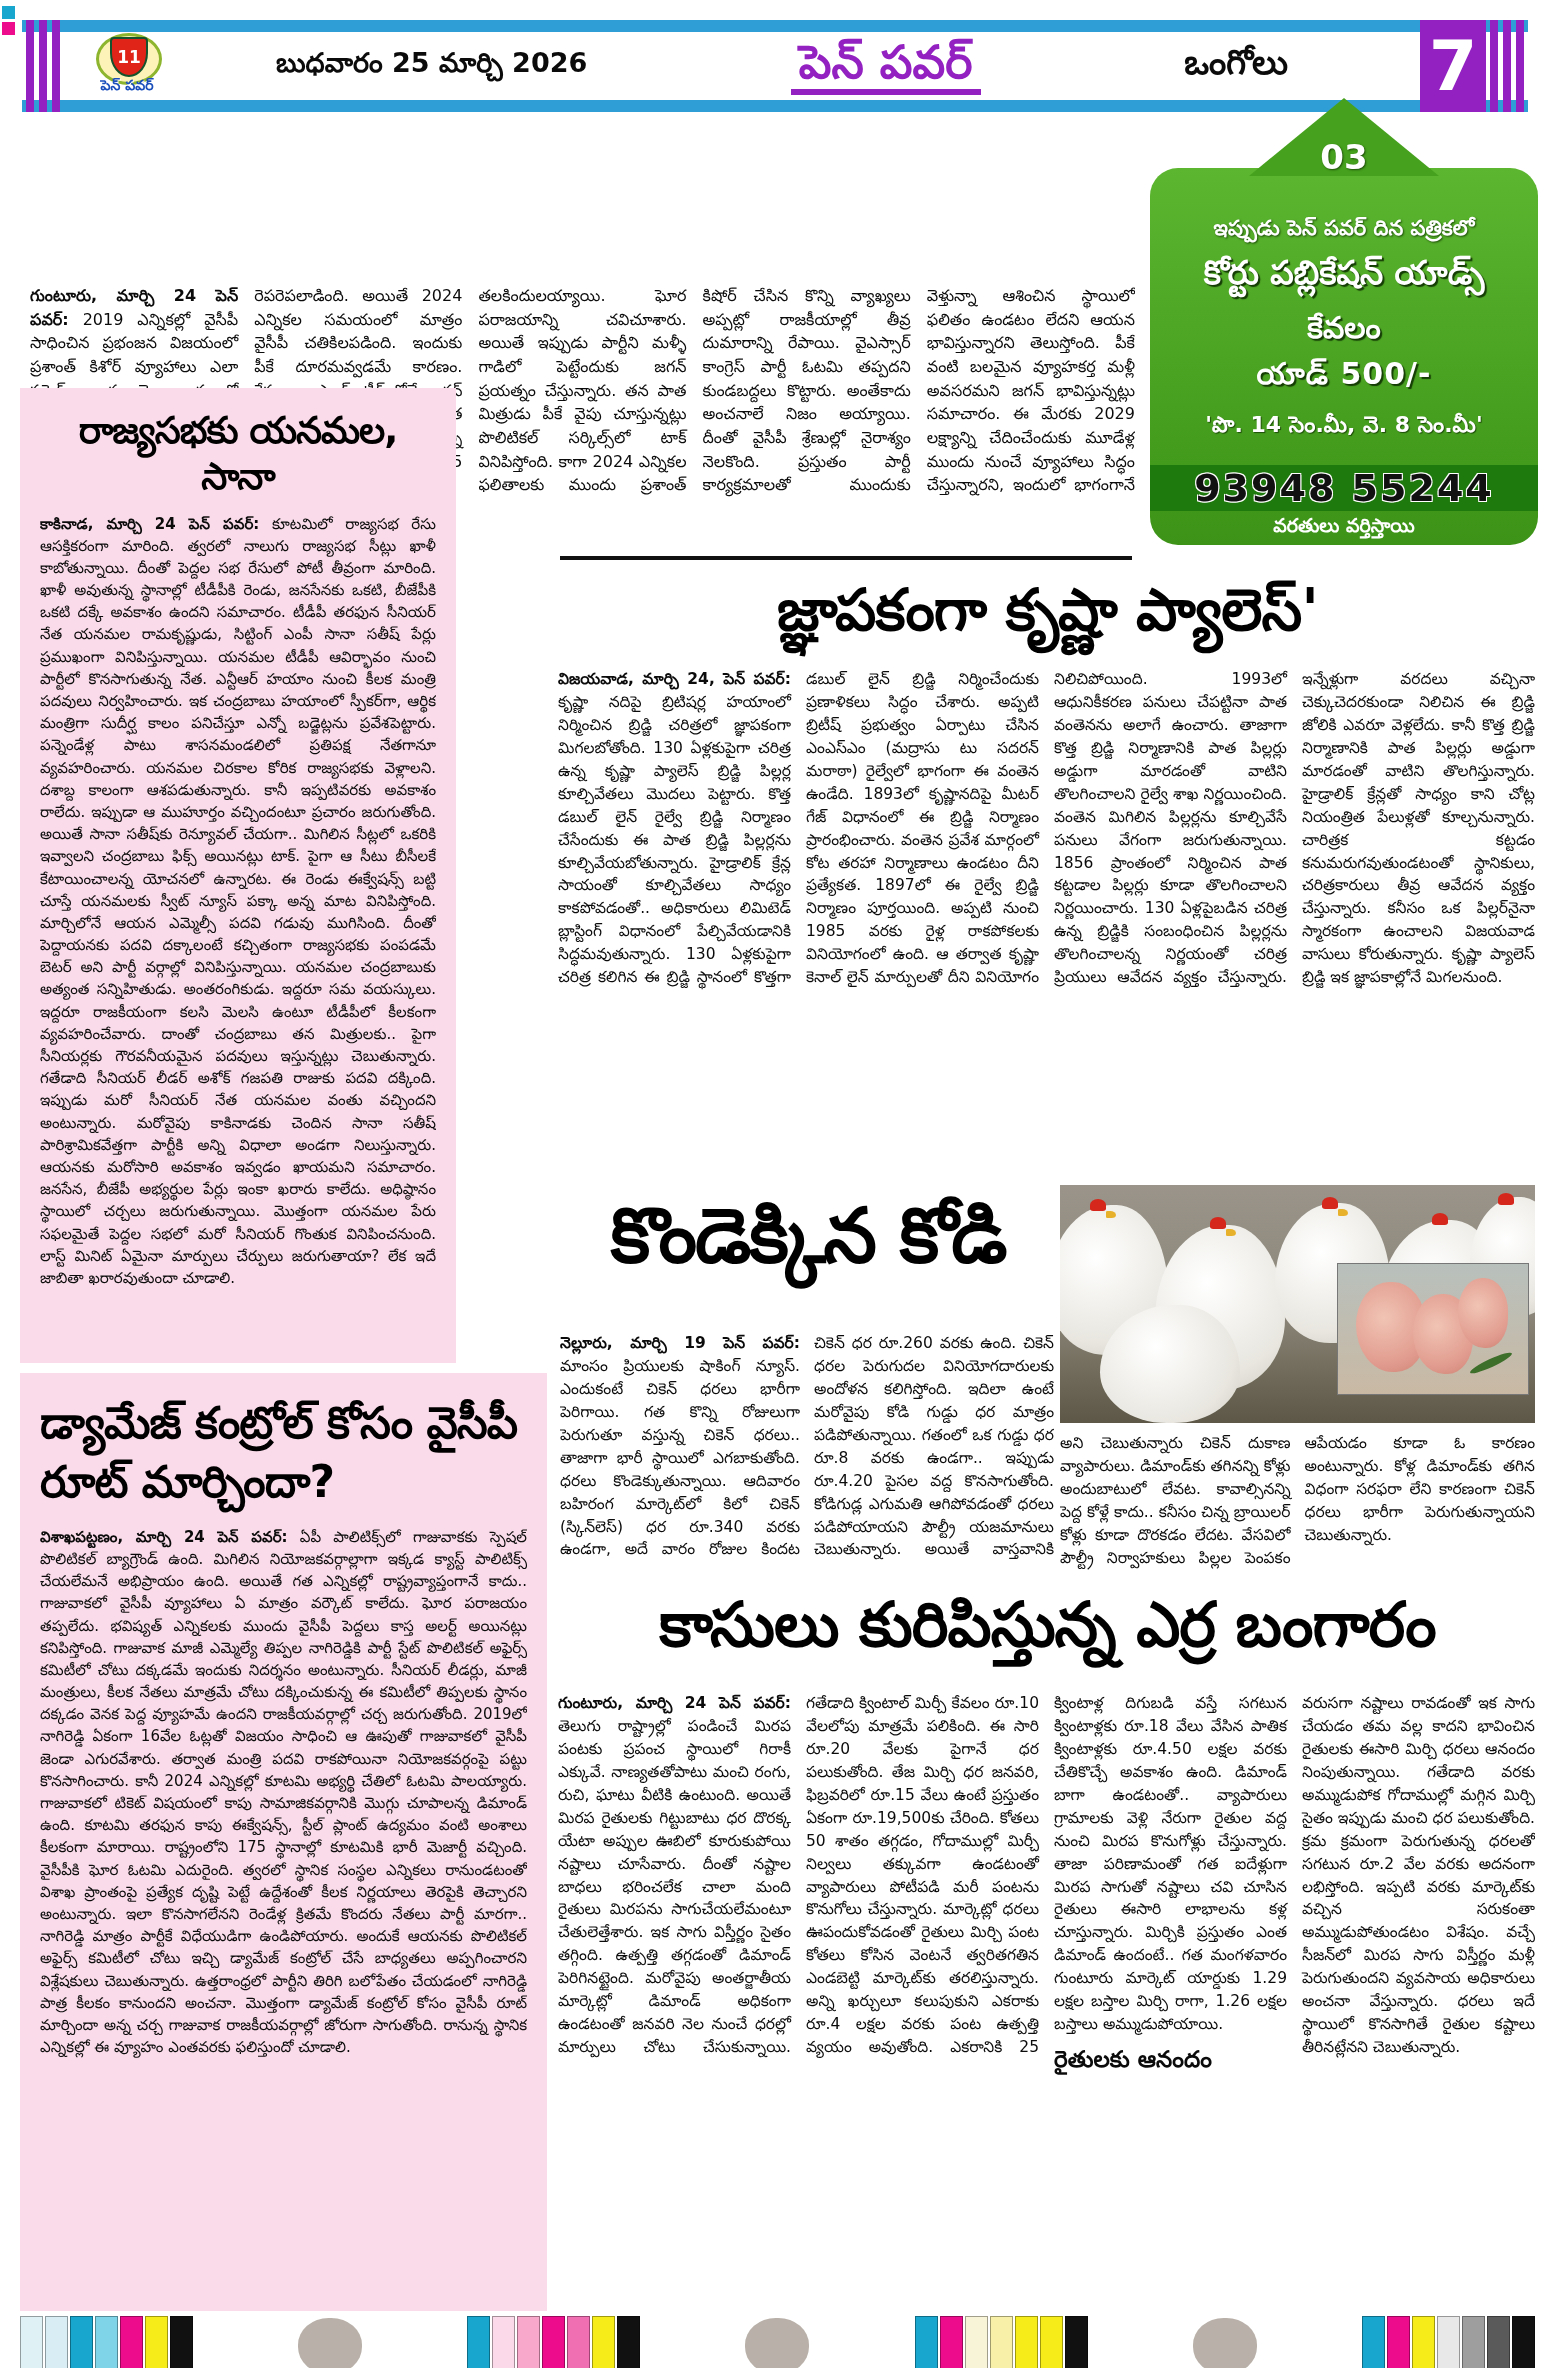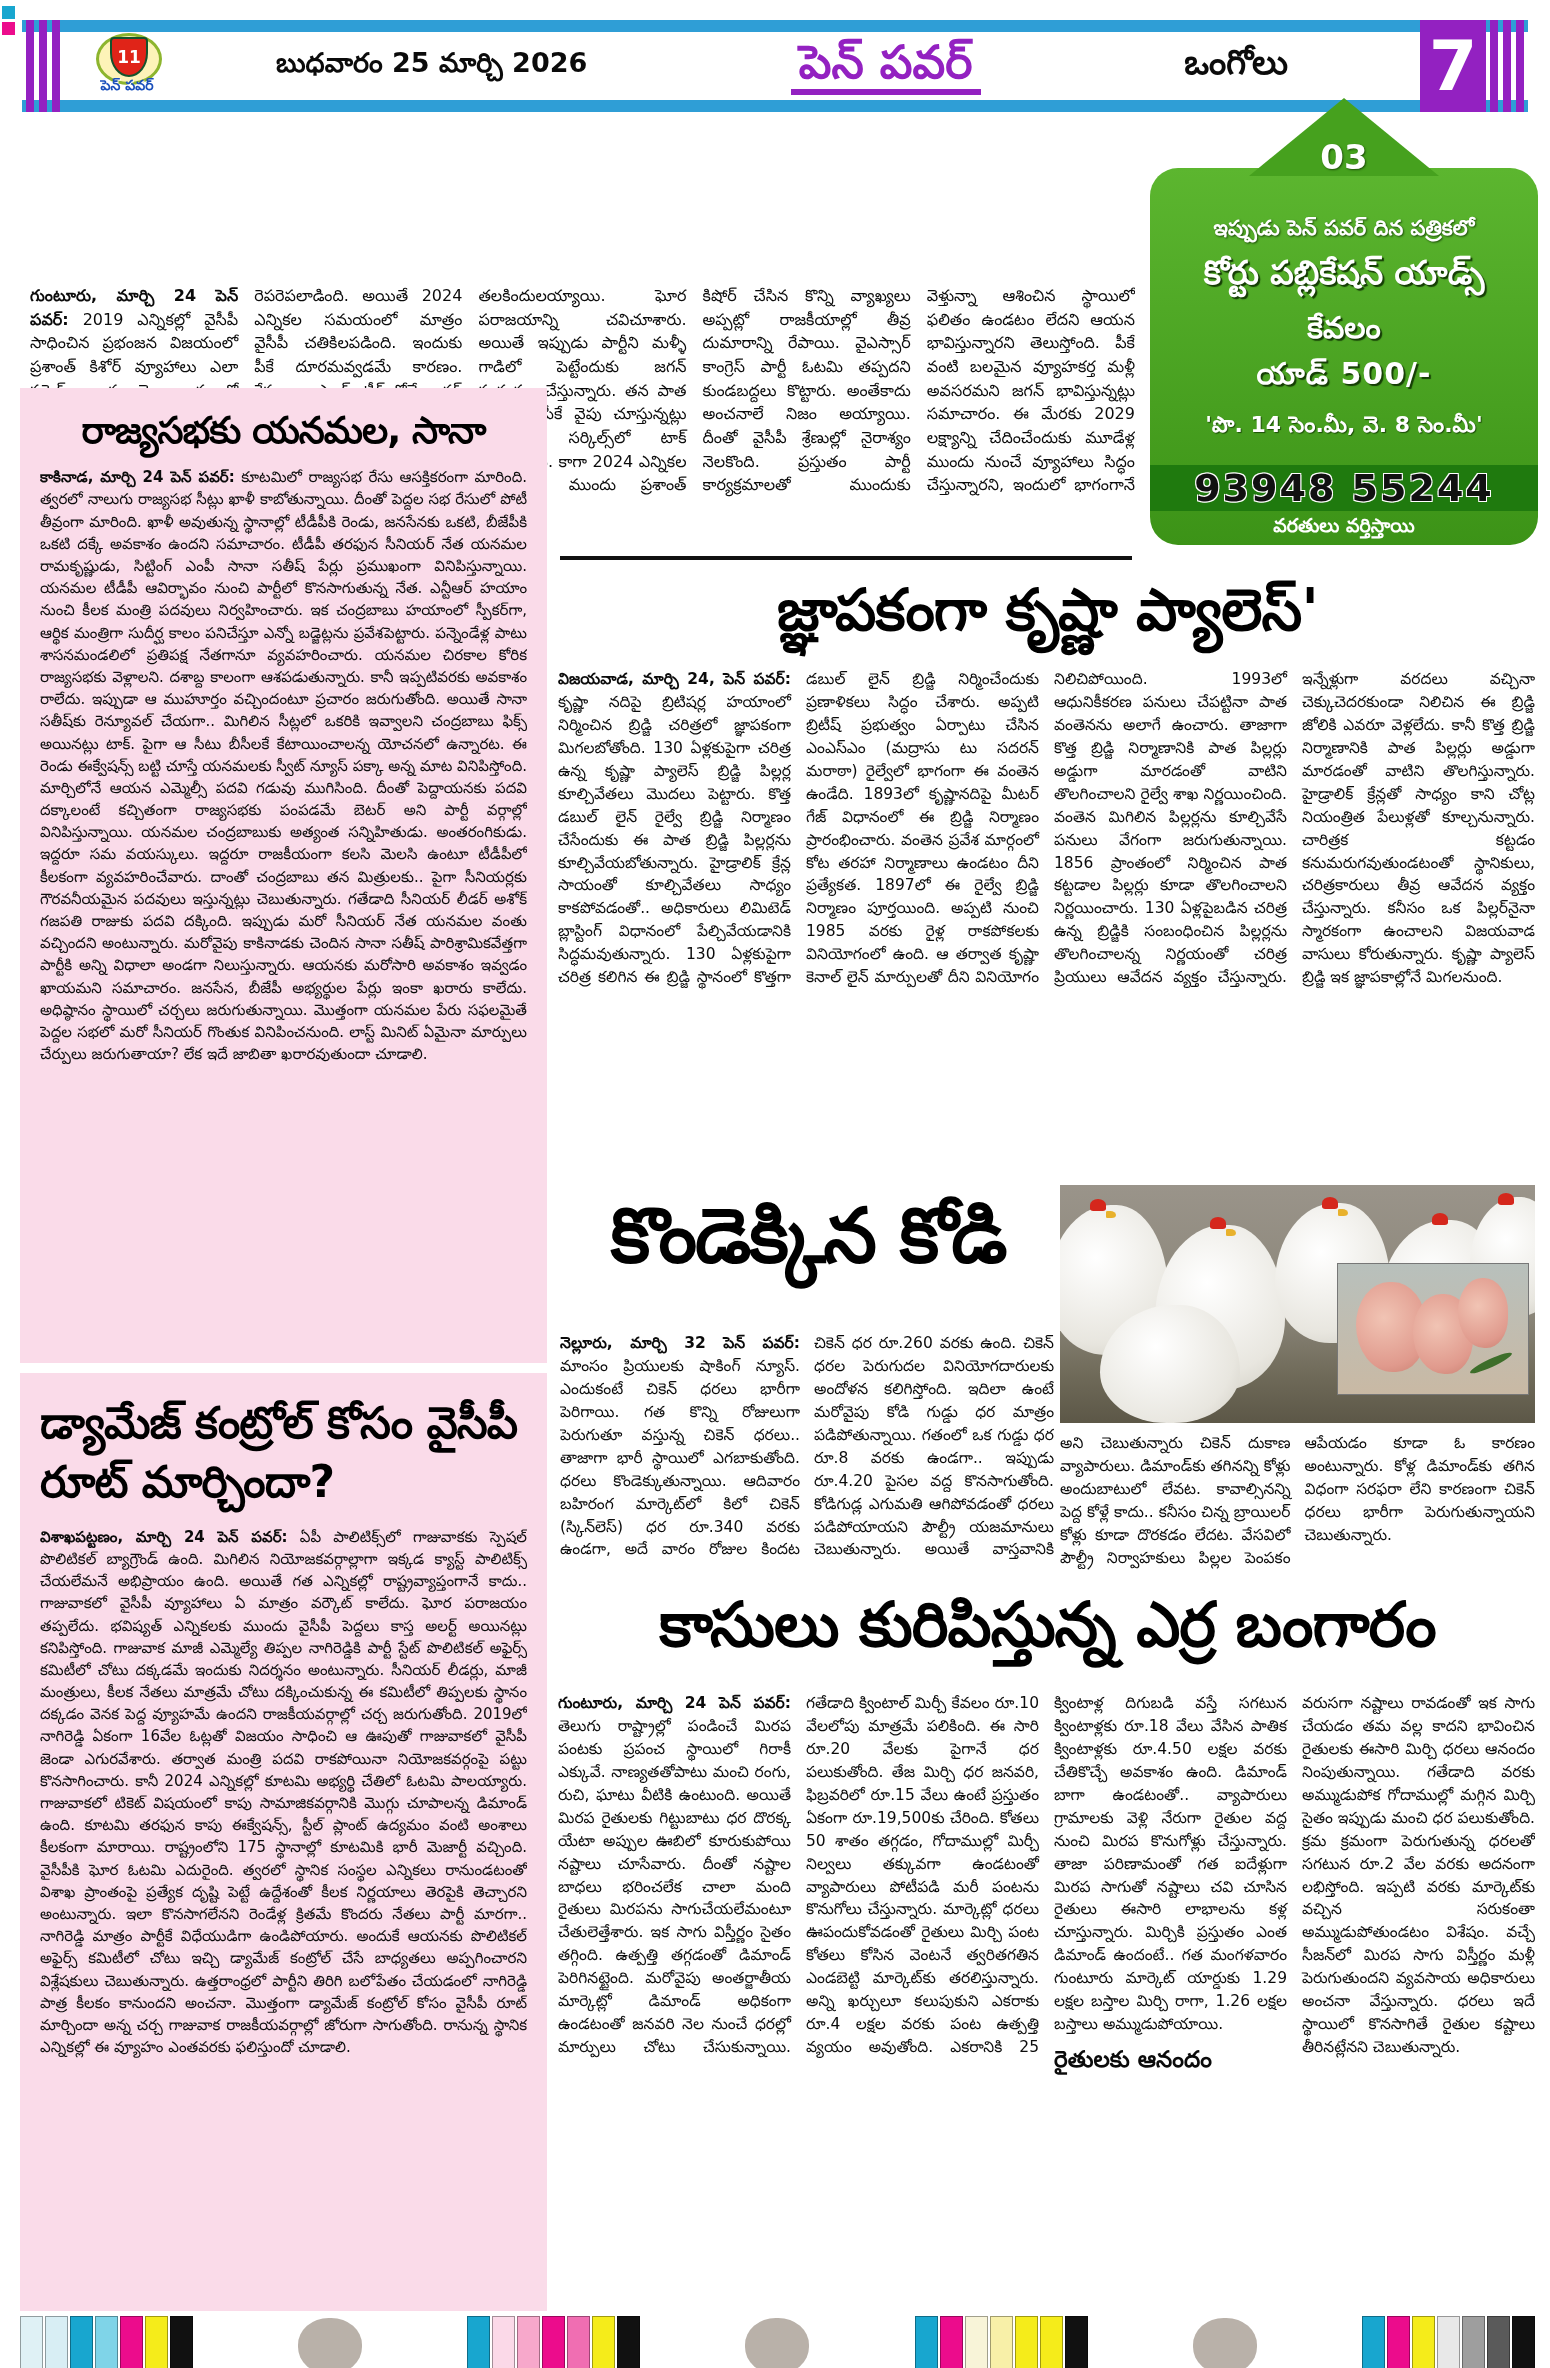--- a/index.html
+++ b/index.html
@@ -125,21 +125,21 @@
       <div class="ad-size">'పొ. 14 సెం.మీ, వె. 8 సెం.మీ'</div>
       <div class="ad-contact">'మరిన్ని వివరాలకు సంప్రదించండి'</div>
       <div class="ad-phone">93948 55244</div>
       <div class="ad-terms">వరతులు వర్తిస్తాయి</div>
     </div>
     <div class="ad-roof">
       <span>03</span>
     </div>
   </div>
 
-  <div class="abs pinkbox" style="left:20px;top:388px;width:527px;height:975px;">
+  <div class="abs pinkbox" style="left:20px;top:388px;width:436px;height:975px;">
     <div class="headline" style="font-size:37px;">రాజ్యసభకు యనమల, సానా</div>
     <div class="body-text" style="font-size:15px;">
       <span class="dl">కాకినాడ, మార్చి 24 పెన్ పవర్:</span>
       <span>కూటమిలో రాజ్యసభ రేసు ఆసక్తికరంగా మారింది. త్వరలో నాలుగు రాజ్యసభ సీట్లు ఖాళీ కాబోతున్నాయి. దీంతో పెద్దల సభ రేసులో పోటీ తీవ్రంగా మారింది. ఖాళీ అవుతున్న స్థానాల్లో టీడీపీకి రెండు, జనసేనకు ఒకటి, బీజేపీకి ఒకటి దక్కే అవకాశం ఉందని సమాచారం. టీడీపీ తరఫున సీనియర్ నేత యనమల రామకృష్ణుడు, సిట్టింగ్ ఎంపీ సానా సతీష్ పేర్లు ప్రముఖంగా వినిపిస్తున్నాయి. యనమల టీడీపీ ఆవిర్భావం నుంచి పార్టీలో కొనసాగుతున్న నేత. ఎన్టీఆర్ హయాం నుంచి కీలక మంత్రి పదవులు నిర్వహించారు. ఇక చంద్రబాబు హయాంలో స్పీకర్‌గా, ఆర్థిక మంత్రిగా సుదీర్ఘ కాలం పనిచేస్తూ ఎన్నో బడ్జెట్లను ప్రవేశపెట్టారు. పన్నెండేళ్ల పాటు శాసనమండలిలో ప్రతిపక్ష నేతగానూ వ్యవహరించారు. యనమల చిరకాల కోరిక రాజ్యసభకు వెళ్లాలని. దశాబ్ద కాలంగా ఆశపడుతున్నారు. కానీ ఇప్పటివరకు అవకాశం రాలేదు. ఇప్పుడా ఆ ముహూర్తం వచ్చిందంటూ ప్రచారం జరుగుతోంది. అయితే సానా సతీష్‌కు రెన్యూవల్ చేయగా.. మిగిలిన సీట్లలో ఒకరికి ఇవ్వాలని చంద్రబాబు ఫిక్స్ అయినట్లు టాక్. పైగా ఆ సీటు బీసీలకే కేటాయించాలన్న యోచనలో ఉన్నారట. ఈ రెండు ఈక్వేషన్స్ బట్టి చూస్తే యనమలకు స్వీట్ న్యూస్ పక్కా అన్న మాట వినిపిస్తోంది. మార్చిలోనే ఆయన ఎమ్మెల్సీ పదవి గడువు ముగిసింది. దీంతో పెద్దాయనకు పదవి దక్కాలంటే కచ్చితంగా రాజ్యసభకు పంపడమే బెటర్ అని పార్టీ వర్గాల్లో వినిపిస్తున్నాయి. యనమల చంద్రబాబుకు అత్యంత సన్నిహితుడు. అంతరంగికుడు. ఇద్దరూ సమ వయస్కులు. ఇద్దరూ రాజకీయంగా కలసి మెలసి ఉంటూ టీడీపీలో కీలకంగా వ్యవహరించేవారు. దాంతో చంద్రబాబు తన మిత్రులకు.. పైగా సీనియర్లకు గౌరవనీయమైన పదవులు ఇస్తున్నట్లు చెబుతున్నారు. గతేడాది సీనియర్ లీడర్ అశోక్ గజపతి రాజుకు పదవి దక్కింది. ఇప్పుడు మరో సీనియర్ నేత యనమల వంతు వచ్చిందని అంటున్నారు. మరోవైపు కాకినాడకు చెందిన సానా సతీష్ పారిశ్రామికవేత్తగా పార్టీకి అన్ని విధాలా అండగా నిలుస్తున్నారు. ఆయనకు మరోసారి అవకాశం ఇవ్వడం ఖాయమని సమాచారం. జనసేన, బీజేపీ అభ్యర్థుల పేర్లు ఇంకా ఖరారు కాలేదు. అధిష్ఠానం స్థాయిలో చర్చలు జరుగుతున్నాయి. మొత్తంగా యనమల పేరు సఫలమైతే పెద్దల సభలో మరో సీనియర్ గొంతుక వినిపించనుంది. లాస్ట్ మినిట్ ఏమైనా మార్పులు చేర్పులు జరుగుతాయా? లేక ఇదే జాబితా ఖరారవుతుందా చూడాలి.</span>
     </div>
   </div>
 
   <div class="abs pinkbox" style="left:20px;top:1373px;width:527px;height:938px;">
     <div class="headline" style="font-size:44px;text-align:left;line-height:1.35;margin-bottom:14px;">డ్యామేజ్ కంట్రోల్ కోసం వైసీపీ రూట్ మార్చిందా?</div>
     <div class="body-text" style="font-size:15px;">
@@ -150,21 +150,21 @@
 
   <div class="abs rule" style="left:560px;top:556px;width:572px;"></div>
   <div class="abs headline" style="left:560px;top:574px;width:975px;font-size:58px;">జ్ఞాపకంగా కృష్ణా ప్యాలెస్'</div>
   <div class="abs body-text cols4" style="left:558px;top:668px;width:977px;height:510px;font-size:15.5px;">
     <span class="dl">విజయవాడ, మార్చి 24, పెన్ పవర్:</span>
     <span>కృష్ణా నదిపై బ్రిటిషర్ల హయాంలో నిర్మించిన బ్రిడ్జి చరిత్రలో జ్ఞాపకంగా మిగలబోతోంది. 130 ఏళ్లకుపైగా చరిత్ర ఉన్న కృష్ణా ప్యాలెస్ బ్రిడ్జి పిల్లర్ల కూల్చివేతలు మొదలు పెట్టారు. కొత్త డబుల్ లైన్ రైల్వే బ్రిడ్జి నిర్మాణం చేసేందుకు ఈ పాత బ్రిడ్జి పిల్లర్లను కూల్చివేయబోతున్నారు. హైడ్రాలిక్ క్రేన్ల సాయంతో కూల్చివేతలు సాధ్యం కాకపోవడంతో.. అధికారులు లిమిటెడ్ బ్లాస్టింగ్ విధానంలో పేల్చివేయడానికి సిద్ధమవుతున్నారు. 130 ఏళ్లకుపైగా చరిత్ర కలిగిన ఈ బ్రిడ్జి స్థానంలో కొత్తగా డబుల్ లైన్ బ్రిడ్జి నిర్మించేందుకు ప్రణాళికలు సిద్ధం చేశారు. అప్పటి బ్రిటీష్ ప్రభుత్వం ఏర్పాటు చేసిన ఎంఎస్ఎం (మద్రాసు టు సదరన్ మరాఠా) రైల్వేలో భాగంగా ఈ వంతెన ఉండేది. 1893లో కృష్ణానదిపై మీటర్ గేజ్ విధానంలో ఈ బ్రిడ్జి నిర్మాణం ప్రారంభించారు. వంతెన ప్రవేశ మార్గంలో కోట తరహా నిర్మాణాలు ఉండటం దీని ప్రత్యేకత. 1897లో ఈ రైల్వే బ్రిడ్జి నిర్మాణం పూర్తయింది. అప్పటి నుంచి 1985 వరకు రైళ్ల రాకపోకలకు వినియోగంలో ఉంది. ఆ తర్వాత కృష్ణా కెనాల్ లైన్ మార్పులతో దీని వినియోగం నిలిచిపోయింది. 1993లో ఆధునికీకరణ పనులు చేపట్టినా పాత వంతెనను అలాగే ఉంచారు. తాజాగా కొత్త బ్రిడ్జి నిర్మాణానికి పాత పిల్లర్లు అడ్డుగా మారడంతో వాటిని తొలగించాలని రైల్వే శాఖ నిర్ణయించింది. వంతెన మిగిలిన పిల్లర్లను కూల్చివేసే పనులు వేగంగా జరుగుతున్నాయి. 1856 ప్రాంతంలో నిర్మించిన పాత కట్టడాల పిల్లర్లు కూడా తొలగించాలని నిర్ణయించారు. 130 ఏళ్లపైబడిన చరిత్ర ఉన్న బ్రిడ్జికి సంబంధించిన పిల్లర్లను తొలగించాలన్న నిర్ణయంతో చరిత్ర ప్రియులు ఆవేదన వ్యక్తం చేస్తున్నారు. ఇన్నేళ్లుగా వరదలు వచ్చినా చెక్కుచెదరకుండా నిలిచిన ఈ బ్రిడ్జి జోలికి ఎవరూ వెళ్లలేదు. కానీ కొత్త బ్రిడ్జి నిర్మాణానికి పాత పిల్లర్లు అడ్డుగా మారడంతో వాటిని తొలగిస్తున్నారు. హైడ్రాలిక్ క్రేన్లతో సాధ్యం కాని చోట్ల నియంత్రిత పేలుళ్లతో కూల్చనున్నారు. చారిత్రక కట్టడం కనుమరుగవుతుండటంతో స్థానికులు, చరిత్రకారులు తీవ్ర ఆవేదన వ్యక్తం చేస్తున్నారు. కనీసం ఒక పిల్లర్‌నైనా స్మారకంగా ఉంచాలని విజయవాడ వాసులు కోరుతున్నారు. కృష్ణా ప్యాలెస్ బ్రిడ్జి ఇక జ్ఞాపకాల్లోనే మిగలనుంది.</span>
   </div>
 
   <div class="abs headline" style="left:562px;top:1188px;width:492px;font-size:76px;letter-spacing:-2px;">కొండెక్కిన కోడి</div>
   <div class="abs body-text cols2" style="left:560px;top:1332px;width:494px;height:244px;font-size:15.5px;">
-    <span class="dl">నెల్లూరు, మార్చి 32 పెన్ పవర్:</span>
+    <span class="dl">నెల్లూరు, మార్చి 19 పెన్ పవర్:</span>
     <span>మాంసం ప్రియులకు షాకింగ్ న్యూస్. ఎందుకంటే చికెన్ ధరలు భారీగా పెరిగాయి. గత కొన్ని రోజులుగా పెరుగుతూ వస్తున్న చికెన్ ధరలు.. తాజాగా భారీ స్థాయిలో ఎగబాకుతోంది. ధరలు కొండెక్కుతున్నాయి. ఆదివారం బహిరంగ మార్కెట్‌లో కిలో చికెన్ (స్కిన్‌లెస్) ధర రూ.340 వరకు ఉండగా, అదే వారం రోజుల కిందట చికెన్ ధర రూ.260 వరకు ఉంది. చికెన్ ధరల పెరుగుదల వినియోగదారులకు అందోళన కలిగిస్తోంది. ఇదిలా ఉంటే మరోవైపు కోడి గుడ్డు ధర మాత్రం పడిపోతున్నాయి. గతంలో ఒక గుడ్డు ధర రూ.8 వరకు ఉండగా.. ఇప్పుడు రూ.4.20 పైసల వద్ద కొనసాగుతోంది. కోడిగుడ్ల ఎగుమతి ఆగిపోవడంతో ధరలు పడిపోయాయని పౌల్ట్రీ యజమానులు చెబుతున్నారు. అయితే వాస్తవానికి కోడిగుడ్లు తమిళనాడుకు తీసుకెళ్లి అక్కడి నుంచి ఇతర రాష్ట్రాలకు ఎగుమతి చేసేవారు.</span>
   </div>
 
   <div class="abs photo" style="left:1060px;top:1185px;width:475px;height:238px;">
     <div class="chick" style="left:-12px;top:20px;width:120px;height:150px;"></div>
     <div class="chick" style="left:95px;top:40px;width:130px;height:165px;"></div>
     <div class="chick" style="left:215px;top:18px;width:115px;height:140px;"></div>
     <div class="chick" style="left:320px;top:35px;width:125px;height:150px;"></div>
     <div class="chick" style="left:410px;top:12px;width:90px;height:120px;"></div>
     <div class="chick" style="left:40px;top:120px;width:140px;height:118px;"></div>

